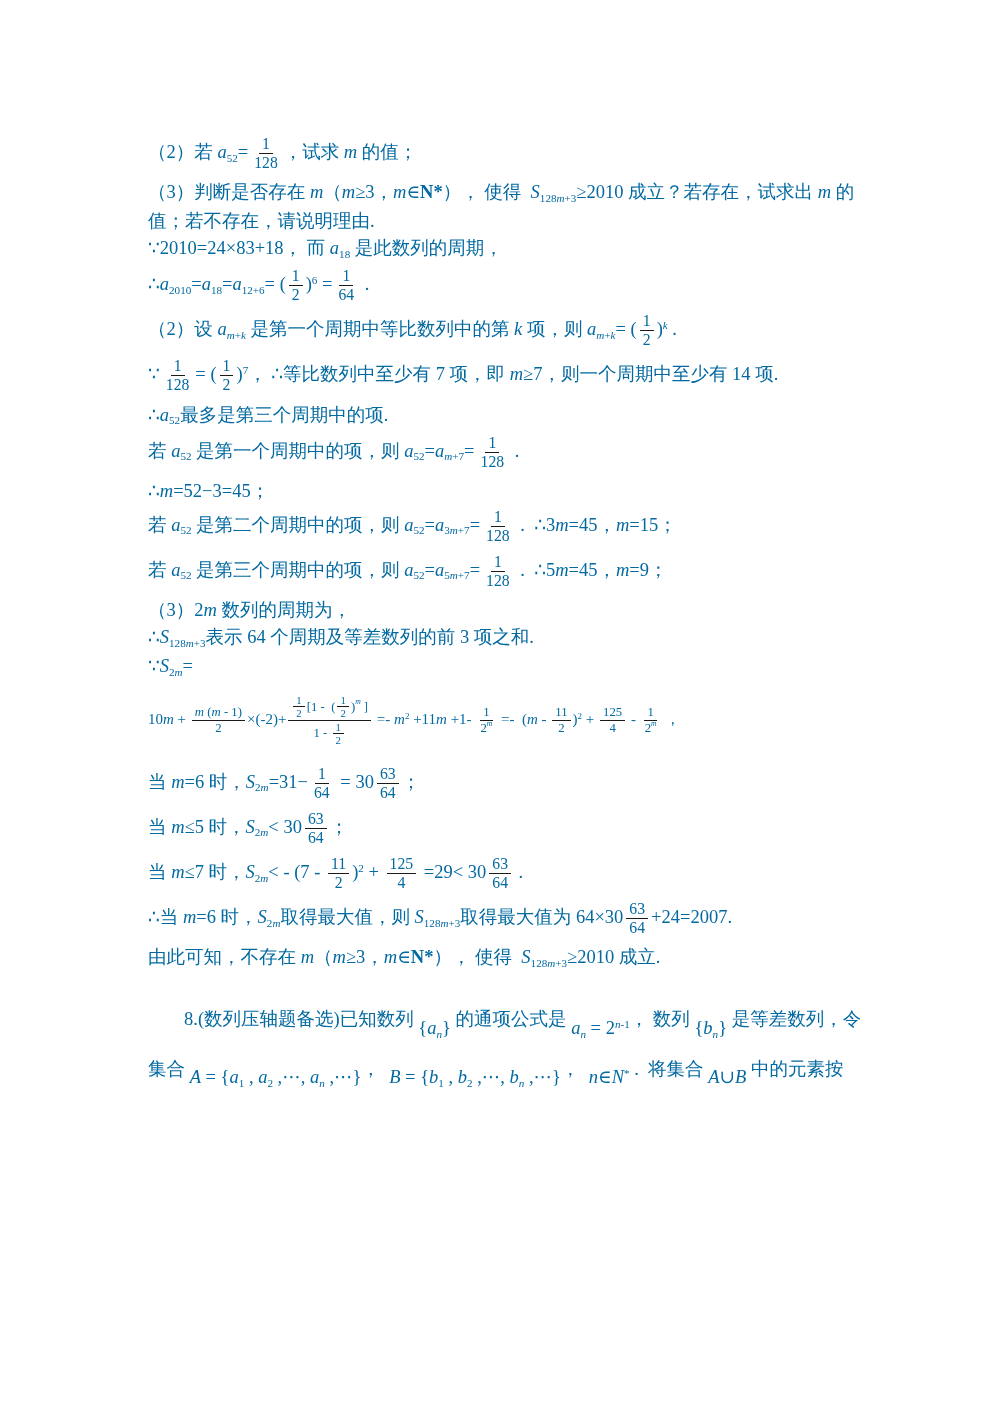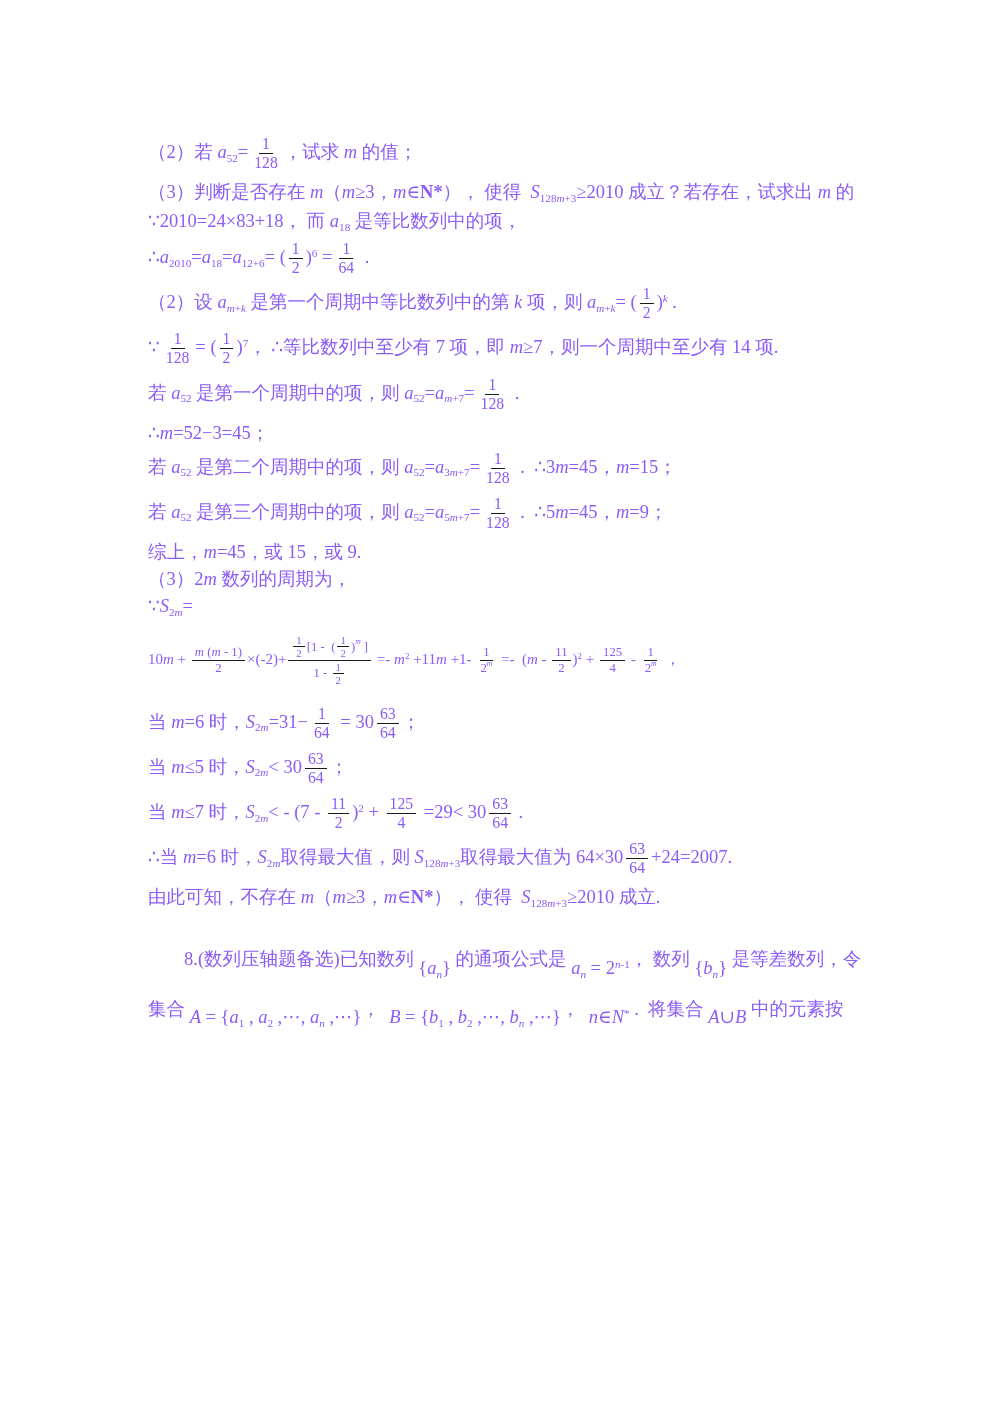--- a/index.html
+++ b/index.html
@@ -2,21 +2,21 @@
 <html><head>
 <meta charset="utf-8">
 <style>
   html,body{margin:0;padding:0;background:#ffffff;}
   .page{
     position:relative;
     width:860px;
     height:1415px;
     background:#ffffff;
     overflow:hidden;
-    color:#8b5cf6;
+    color:#0369a1;
     font-family:"Liberation Serif","DejaVu Serif","DejaVu Sans",serif;
     font-size:18.5px;
   }
   #doc{padding:130px 120px 0 148px;}
   .line{white-space:pre;line-height:24px;margin:0 0 3px 0;}
   .has-fr{margin:5px 0 8px 0;}
   .tx{}
   .it{font-style:italic;}
   .bd{font-weight:bold;}
   .sb{font-size:60%;position:relative;top:0.34em;}
@@ -31,30 +31,32 @@
   [data-name="line-q8-intro"]{margin-top:36px;padding-left:36px;margin-bottom:24px;}
   [data-name="line-q8-sets"]{margin-top:24px;}
 </style>
 </head>
 <body>
 
 <div class="page" data-name="document-page">
   <div id="doc" data-name="document-content">
       <div class="line has-fr" data-name="line-q2"><span class="tx">（2）若 </span><span class="it">a</span><span class="sb">52</span><span class="tx">=</span><span class="fr" data-name="fraction"><span class="num"><span class="tx">1</span></span><span class="den"><span class="tx">128</span></span></span><span class="tx">，试求 </span><span class="it">m</span><span class="tx"> 的值；</span></div>
       <div class="line" data-name="line-q3-a"><span class="tx">（3）判断是否存在 </span><span class="it">m</span><span class="tx">（</span><span class="it">m</span><span class="tx">≥3，</span><span class="it">m</span><span class="tx">∈</span><span class="bd">N*</span><span class="tx">）， 使得  </span><span class="it">S</span><span class="sb"><span class="tx">128</span><span class="it">m</span><span class="tx">+3</span></span><span class="tx">≥2010 成立？若存在，试求出 </span><span class="it">m</span><span class="tx"> 的</span></div>
-      <div class="line" data-name="line-2010-decomp"><span class="tx">∵2010=24×83+18， 而 </span><span class="it">a</span><span class="sb">18</span><span class="tx"> 是等比数列中的项，</span></div>
+      <div class="line" data-name="line-q3-b"><span class="tx">值；若不存在，请说明理由.</span></div>
+      <div class="line" data-name="line-2010-decomp"><span class="tx">∵2010=24×83+18， 而 </span><span class="it">a</span><span class="sb">18</span><span class="tx"> 是此数列的周期，</span></div>
       <div class="line has-fr" data-name="line-a2010-value"><span class="tx">∴</span><span class="it">a</span><span class="sb">2010</span><span class="tx">=</span><span class="it">a</span><span class="sb">18</span><span class="tx">=</span><span class="it">a</span><span class="sb">12+6</span><span class="tx">= (</span><span class="fr" data-name="fraction"><span class="num"><span class="tx">1</span></span><span class="den"><span class="tx">2</span></span></span><span class="tx">)</span><span class="sp">6</span><span class="tx"> =</span><span class="fr" data-name="fraction"><span class="num"><span class="tx">1</span></span><span class="den"><span class="tx">64</span></span></span><span class="tx"> .</span></div>
       <div class="line has-fr" data-name="line-2-setup"><span class="tx">（2）设 </span><span class="it">a</span><span class="sb"><span class="it">m</span><span class="tx">+</span><span class="it">k</span></span><span class="tx"> 是第一个周期中等比数列中的第 </span><span class="it">k</span><span class="tx"> 项，则 </span><span class="it">a</span><span class="sb"><span class="it">m</span><span class="tx">+</span><span class="it">k</span></span><span class="tx">= (</span><span class="fr" data-name="fraction"><span class="num"><span class="tx">1</span></span><span class="den"><span class="tx">2</span></span></span><span class="tx">)</span><span class="sp"><span class="it">k</span></span><span class="tx"> .</span></div>
       <div class="line has-fr" data-name="line-128-eq"><span class="tx">∵</span><span class="fr" data-name="fraction"><span class="num"><span class="tx">1</span></span><span class="den"><span class="tx">128</span></span></span><span class="tx">= (</span><span class="fr" data-name="fraction"><span class="num"><span class="tx">1</span></span><span class="den"><span class="tx">2</span></span></span><span class="tx">)</span><span class="sp">7</span><span class="tx">， ∴等比数列中至少有 7 项，即 </span><span class="it">m</span><span class="tx">≥7，则一个周期中至少有 14 项.</span></div>
+      <div class="line" data-name="line-a52-at-most"><span class="tx">∴</span><span class="it">a</span><span class="sb">52</span><span class="tx">最多是第三个周期中的项.</span></div>
       <div class="line has-fr" data-name="line-first-cycle"><span class="tx">若 </span><span class="it">a</span><span class="sb">52</span><span class="tx"> 是第一个周期中的项，则 </span><span class="it">a</span><span class="sb">52</span><span class="tx">=</span><span class="it">a</span><span class="sb"><span class="it">m</span><span class="tx">+7</span></span><span class="tx">=</span><span class="fr" data-name="fraction"><span class="num"><span class="tx">1</span></span><span class="den"><span class="tx">128</span></span></span><span class="tx"> .</span></div>
       <div class="line" data-name="line-m-45"><span class="tx">∴</span><span class="it">m</span><span class="tx">=52−3=45；</span></div>
       <div class="line has-fr" data-name="line-second-cycle"><span class="tx">若 </span><span class="it">a</span><span class="sb">52</span><span class="tx"> 是第二个周期中的项，则 </span><span class="it">a</span><span class="sb">52</span><span class="tx">=</span><span class="it">a</span><span class="sb"><span class="tx">3</span><span class="it">m</span><span class="tx">+7</span></span><span class="tx">=</span><span class="fr" data-name="fraction"><span class="num"><span class="tx">1</span></span><span class="den"><span class="tx">128</span></span></span><span class="tx"> .  ∴3</span><span class="it">m</span><span class="tx">=45，</span><span class="it">m</span><span class="tx">=15；</span></div>
       <div class="line has-fr" data-name="line-third-cycle"><span class="tx">若 </span><span class="it">a</span><span class="sb">52</span><span class="tx"> 是第三个周期中的项，则 </span><span class="it">a</span><span class="sb">52</span><span class="tx">=</span><span class="it">a</span><span class="sb"><span class="tx">5</span><span class="it">m</span><span class="tx">+7</span></span><span class="tx">=</span><span class="fr" data-name="fraction"><span class="num"><span class="tx">1</span></span><span class="den"><span class="tx">128</span></span></span><span class="tx"> .  ∴5</span><span class="it">m</span><span class="tx">=45，</span><span class="it">m</span><span class="tx">=9；</span></div>
-      <div class="line" data-name="line-summary"><span class="tx">综上，</span><span class="it">m</span><span class="tx">=45，或 15，或 9.</span></div>
       <div class="line" data-name="line-3-period"><span class="tx">（3）2</span><span class="it">m</span><span class="tx"> 数列的周期为，</span></div>
+      <div class="line" data-name="line-s128-meaning"><span class="tx">∴</span><span class="it">S</span><span class="sb"><span class="tx">128</span><span class="it">m</span><span class="tx">+3</span></span><span class="tx">表示 64 个周期及等差数列的前 3 项之和.</span></div>
       <div class="line" data-name="line-s2m-eq"><span class="tx">∵</span><span class="it">S</span><span class="sb"><span class="tx">2</span><span class="it">m</span></span><span class="tx">=</span></div>
       <div class="line has-fr" data-name="line-big-formula"><span class="tx">10</span><span class="it">m</span><span class="tx"> + </span><span class="fr" data-name="fraction"><span class="num"><span class="it">m</span><span class="tx"> (</span><span class="it">m</span><span class="tx"> - 1)</span></span><span class="den"><span class="tx">2</span></span></span><span class="tx">×(-2)+</span><span class="fr" data-name="fraction"><span class="num"><span class="fr" data-name="fraction"><span class="num"><span class="tx">1</span></span><span class="den"><span class="tx">2</span></span></span><span class="tx">[1 -  (</span><span class="fr" data-name="fraction"><span class="num"><span class="tx">1</span></span><span class="den"><span class="tx">2</span></span></span><span class="tx">)</span><span class="sp"><span class="it">m</span></span><span class="tx"> ]</span></span><span class="den"><span class="tx">1 - </span><span class="fr" data-name="fraction"><span class="num"><span class="tx">1</span></span><span class="den"><span class="tx">2</span></span></span></span></span><span class="tx"> =- </span><span class="it">m</span><span class="sp">2</span><span class="tx"> +11</span><span class="it">m</span><span class="tx"> +1- </span><span class="fr" data-name="fraction"><span class="num"><span class="tx">1</span></span><span class="den"><span class="tx">2</span><span class="sp"><span class="it">m</span></span></span></span><span class="tx"> =-  (</span><span class="it">m</span><span class="tx"> - </span><span class="fr" data-name="fraction"><span class="num"><span class="tx">11</span></span><span class="den"><span class="tx">2</span></span></span><span class="tx">)</span><span class="sp">2</span><span class="tx"> + </span><span class="fr" data-name="fraction"><span class="num"><span class="tx">125</span></span><span class="den"><span class="tx">4</span></span></span><span class="tx"> - </span><span class="fr" data-name="fraction"><span class="num"><span class="tx">1</span></span><span class="den"><span class="tx">2</span><span class="sp"><span class="it">m</span></span></span></span><span class="tx"> ，</span></div>
       <div class="line has-fr" data-name="line-m6"><span class="tx">当 </span><span class="it">m</span><span class="tx">=6 时，</span><span class="it">S</span><span class="sb"><span class="tx">2</span><span class="it">m</span></span><span class="tx">=31−</span><span class="fr" data-name="fraction"><span class="num"><span class="tx">1</span></span><span class="den"><span class="tx">64</span></span></span><span class="tx"> = 30</span><span class="fr" data-name="fraction"><span class="num"><span class="tx">63</span></span><span class="den"><span class="tx">64</span></span></span><span class="tx">；</span></div>
       <div class="line has-fr" data-name="line-m-le-5"><span class="tx">当 </span><span class="it">m</span><span class="tx">≤5 时，</span><span class="it">S</span><span class="sb"><span class="tx">2</span><span class="it">m</span></span><span class="tx">&lt; 30</span><span class="fr" data-name="fraction"><span class="num"><span class="tx">63</span></span><span class="den"><span class="tx">64</span></span></span><span class="tx">；</span></div>
       <div class="line has-fr" data-name="line-m-le-7"><span class="tx">当 </span><span class="it">m</span><span class="tx">≤7 时，</span><span class="it">S</span><span class="sb"><span class="tx">2</span><span class="it">m</span></span><span class="tx">&lt; - (7 - </span><span class="fr" data-name="fraction"><span class="num"><span class="tx">11</span></span><span class="den"><span class="tx">2</span></span></span><span class="tx">)</span><span class="sp">2</span><span class="tx"> + </span><span class="fr" data-name="fraction"><span class="num"><span class="tx">125</span></span><span class="den"><span class="tx">4</span></span></span><span class="tx"> =29&lt; 30</span><span class="fr" data-name="fraction"><span class="num"><span class="tx">63</span></span><span class="den"><span class="tx">64</span></span></span><span class="tx"> .</span></div>
       <div class="line has-fr" data-name="line-max-value"><span class="tx">∴当 </span><span class="it">m</span><span class="tx">=6 时，</span><span class="it">S</span><span class="sb"><span class="tx">2</span><span class="it">m</span></span><span class="tx">取得最大值，则 </span><span class="it">S</span><span class="sb"><span class="tx">128</span><span class="it">m</span><span class="tx">+3</span></span><span class="tx">取得最大值为 64×30</span><span class="fr" data-name="fraction"><span class="num"><span class="tx">63</span></span><span class="den"><span class="tx">64</span></span></span><span class="tx">+24=2007.</span></div>
       <div class="line" data-name="line-conclusion"><span class="tx">由此可知，不存在 </span><span class="it">m</span><span class="tx">（</span><span class="it">m</span><span class="tx">≥3，</span><span class="it">m</span><span class="tx">∈</span><span class="bd">N*</span><span class="tx">）， 使得  </span><span class="it">S</span><span class="sb"><span class="tx">128</span><span class="it">m</span><span class="tx">+3</span></span><span class="tx">≥2010 成立.</span></div>
       <div class="line" data-name="line-q8-intro"><span class="tx">8.(数列压轴题备选)已知数列 </span><span class="gp" style="top: 9px;"><span class="tx">{</span><span class="it">a</span><span class="sb"><span class="it">n</span></span><span class="tx">}</span></span><span class="tx"> 的通项公式是 </span><span class="gp" style="top: 9px;"><span class="it">a</span><span class="sb"><span class="it">n</span></span><span class="tx"> = 2</span><span class="sp"><span class="it">n</span><span class="tx">-1</span></span></span><span class="tx">， 数列 </span><span class="gp" style="top: 9px;"><span class="tx">{</span><span class="it">b</span><span class="sb"><span class="it">n</span></span><span class="tx">}</span></span><span class="tx"> 是等差数列，令</span></div>
       <div class="line" data-name="line-q8-sets"><span class="tx">集合 </span><span class="gp" style="top: 8px;"><span class="it">A</span><span class="tx"> = {</span><span class="it">a</span><span class="sb">1</span><span class="tx"> , </span><span class="it">a</span><span class="sb">2</span><span class="tx"> ,⋯, </span><span class="it">a</span><span class="sb"><span class="it">n</span></span><span class="tx"> ,⋯}</span></span><span class="tx">，  </span><span class="gp" style="top: 8px;"><span class="it">B</span><span class="tx"> = {</span><span class="it">b</span><span class="sb">1</span><span class="tx"> , </span><span class="it">b</span><span class="sb">2</span><span class="tx"> ,⋯, </span><span class="it">b</span><span class="sb"><span class="it">n</span></span><span class="tx"> ,⋯}</span></span><span class="tx">，  </span><span class="gp" style="top: 8px;"><span class="it">n</span><span class="tx">∈</span><span class="it">N</span><span class="sp">*</span></span><span class="tx"> .  将集合 </span><span class="gp" style="top: 8px;"><span class="it">A</span><span class="tx">∪</span><span class="it">B</span></span><span class="tx"> 中的元素按</span></div>
     </div>

